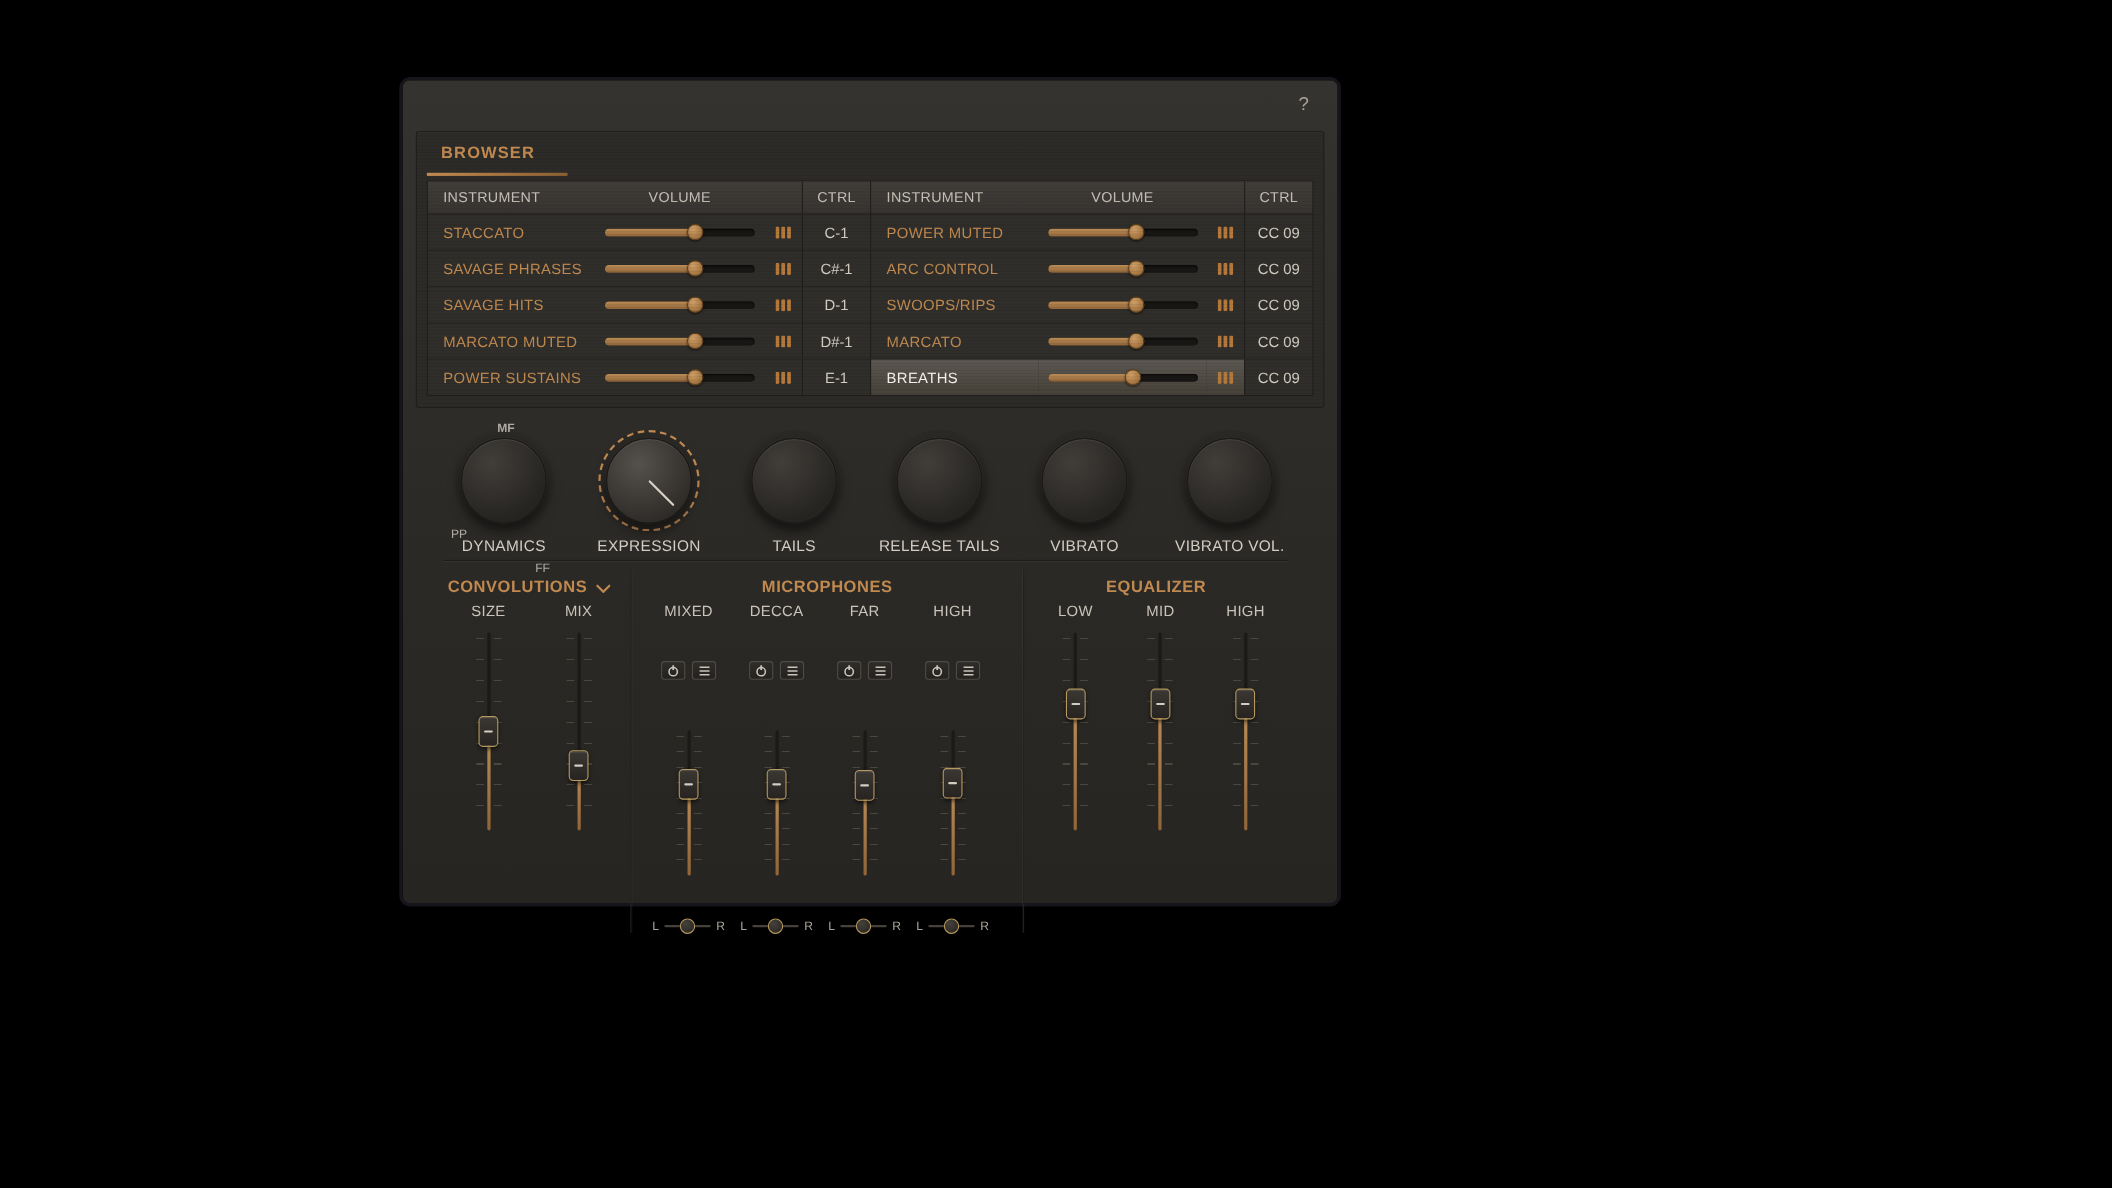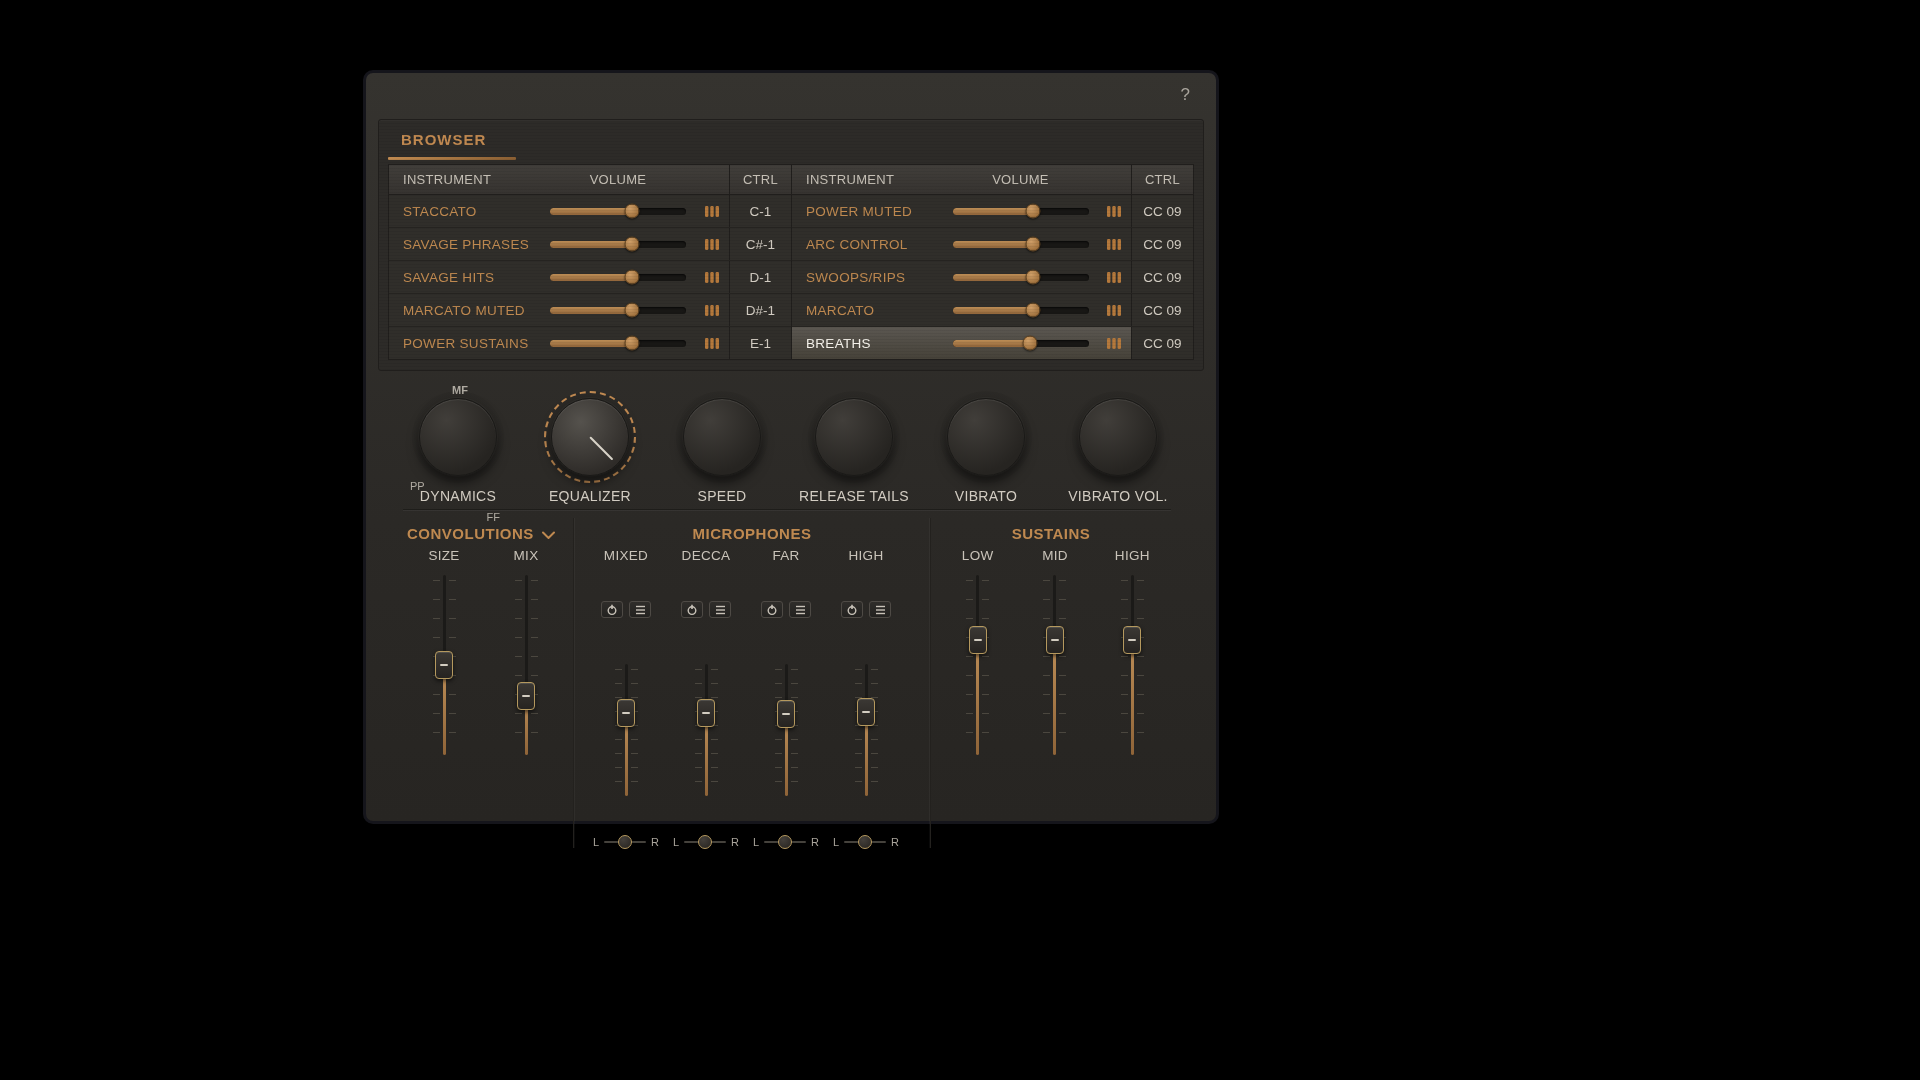--- a/index.html
+++ b/index.html
@@ -377,28 +377,28 @@
         <div class="knob-label">DYNAMICS</div>
       </div>
 
       <div class="knob-unit on">
         <div class="knob-wrap">
             <div class="ring"></div>
           <div class="knob">
               <div class="pointer"></div>
             </div>
           </div>
-        <div class="knob-label">EQUALIZER</div>
+        <div class="knob-label">EXPRESSION</div>
       </div>
 
       <div class="knob-unit">
         <div class="knob-wrap">
           <div class="knob"></div>
           </div>
-        <div class="knob-label">SPEED</div>
+        <div class="knob-label">TAILS</div>
       </div>
 
       <div class="knob-unit">
         <div class="knob-wrap">
           <div class="knob"></div>
           </div>
         <div class="knob-label">RELEASE TAILS</div>
       </div>
 
       <div class="knob-unit">
@@ -598,21 +598,21 @@
                   <div class="pan-knob"></div>
                 </div>
               <span class="plbl">R</span>
             </div>
           </div>
 
         </div>
       </div>
 
       <div class="sec eq">
-        <div class="sec-title">SUSTAINS</div>
+        <div class="sec-title">EQUALIZER</div>
         <div class="eq-row">
           <div class="eq-band">
             <div class="slabel">LOW</div>
             <div class="vslider" style="--v: 64;">
               <div class="ticks"></div>
               <div class="vtrack">
                   <div class="vfill"></div>
                   <div class="vhandle"></div>
                 </div>
               <div class="ticks"></div>

